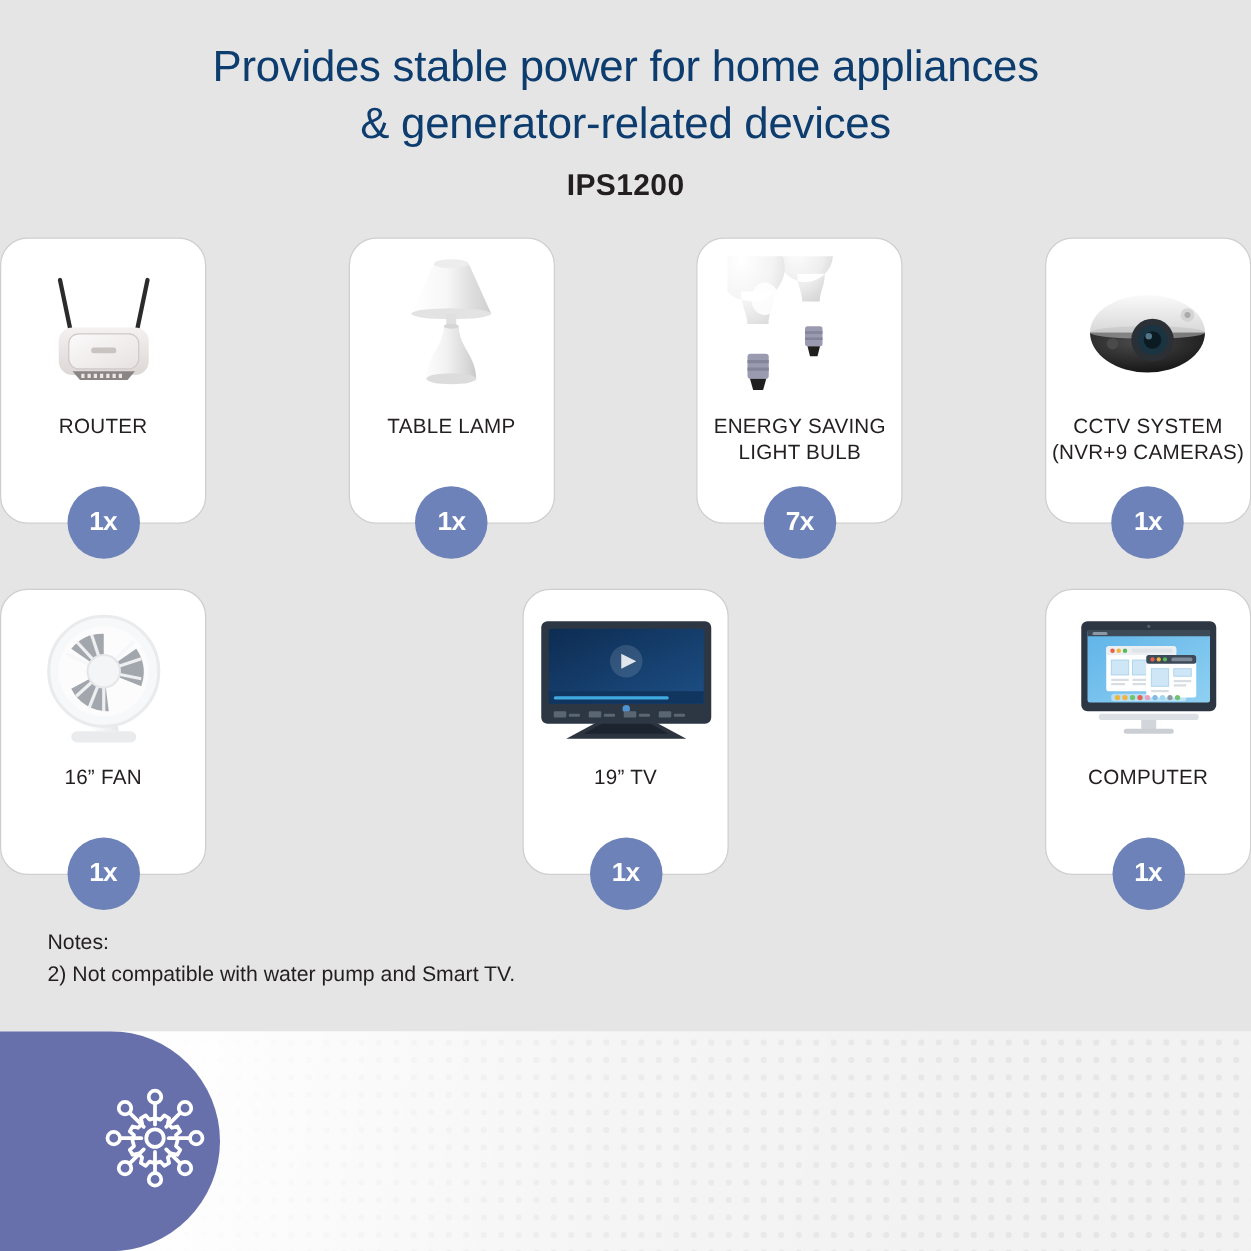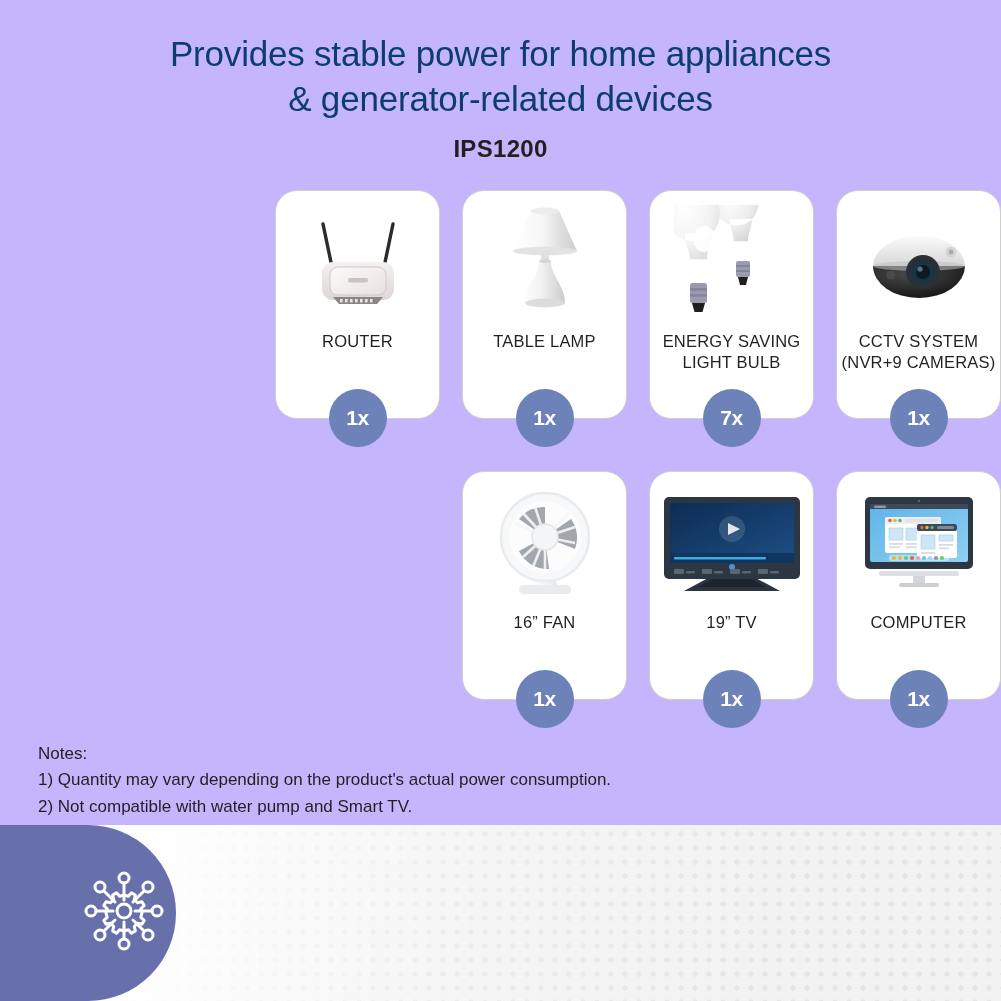--- a/index.html
+++ b/index.html
@@ -2,21 +2,21 @@
 <html><head>
 <meta charset="utf-8">
 <style>
   * { box-sizing: border-box; margin: 0; padding: 0; }
   html, body {
     width: 1001px; height: 1001px;
     background: #ffffff;
     font-family: "Liberation Sans", sans-serif;
     overflow: hidden;
   }
-  .page { position: relative; width: 1001px; height: 1001px; background: #c4b5fd; }
+  .page { position: relative; width: 1001px; height: 1001px; background: #e5e5e5; }
 
   
   .header { padding-top: 32px; text-align: center; }
   .title {
     color: #0d3c6e;
     font-size: 35px;
     line-height: 1.28;
     font-weight: 400;
     letter-spacing: -0.2px;
   }
@@ -30,21 +30,21 @@
   }
 
   
   .grid {
     position: absolute;
     left: 0; top: 190px;
     width: 1001px;
   }
   .row {
     display: flex;
-    justify-content: flex-end;
+    justify-content: space-between;
     gap: 22px;
     margin-bottom: 52px;
   }
   .card {
     position: relative;
     width: 165px;
     height: 229px;
     border: 1px solid #cfcfcf;
     border-radius: 22px;
     background: #fff;
@@ -456,21 +456,20 @@
           <span>COMPUTER</span>
         </div>
         <div class="badge">1x</div>
       </div>
 
     </div>
   </div>
 
   <div class="notes">
     <div>Notes:</div>
-    <div>1) Quantity may vary depending on the product's actual power consumption.</div>
     <div>2) Not compatible with water pump and Smart TV.</div>
   </div>
 
   <div class="banner">
     <div class="banner-blob"></div>
     <div class="banner-icon">
       <svg width="96" height="96" viewBox="0 0 96 96">
         <g stroke="#ffffff" stroke-width="3" fill="none" stroke-linecap="round">
           <line x1="48" y1="20" x2="48" y2="37"></line>
           <line x1="48" y1="59" x2="48" y2="76"></line>

